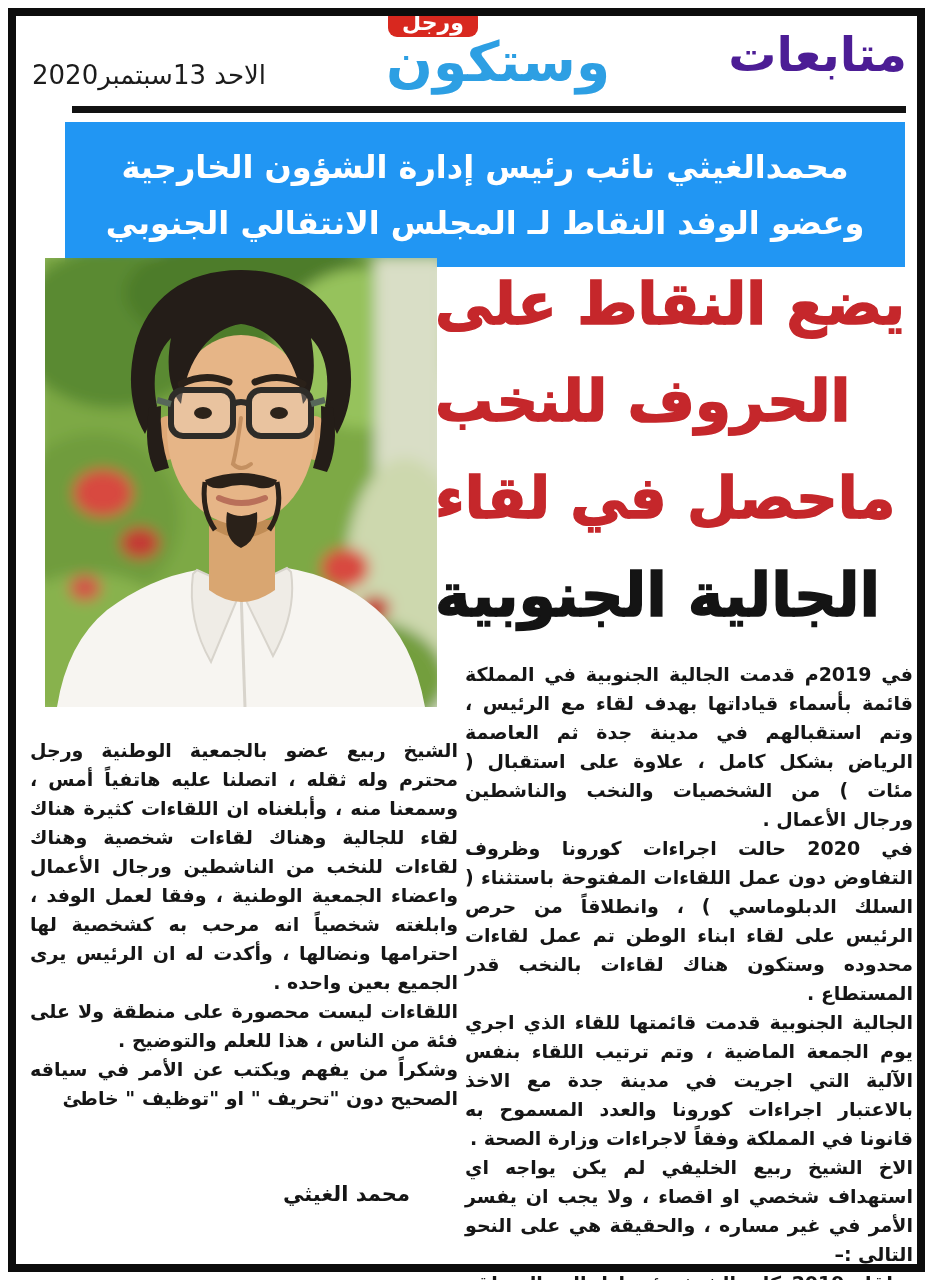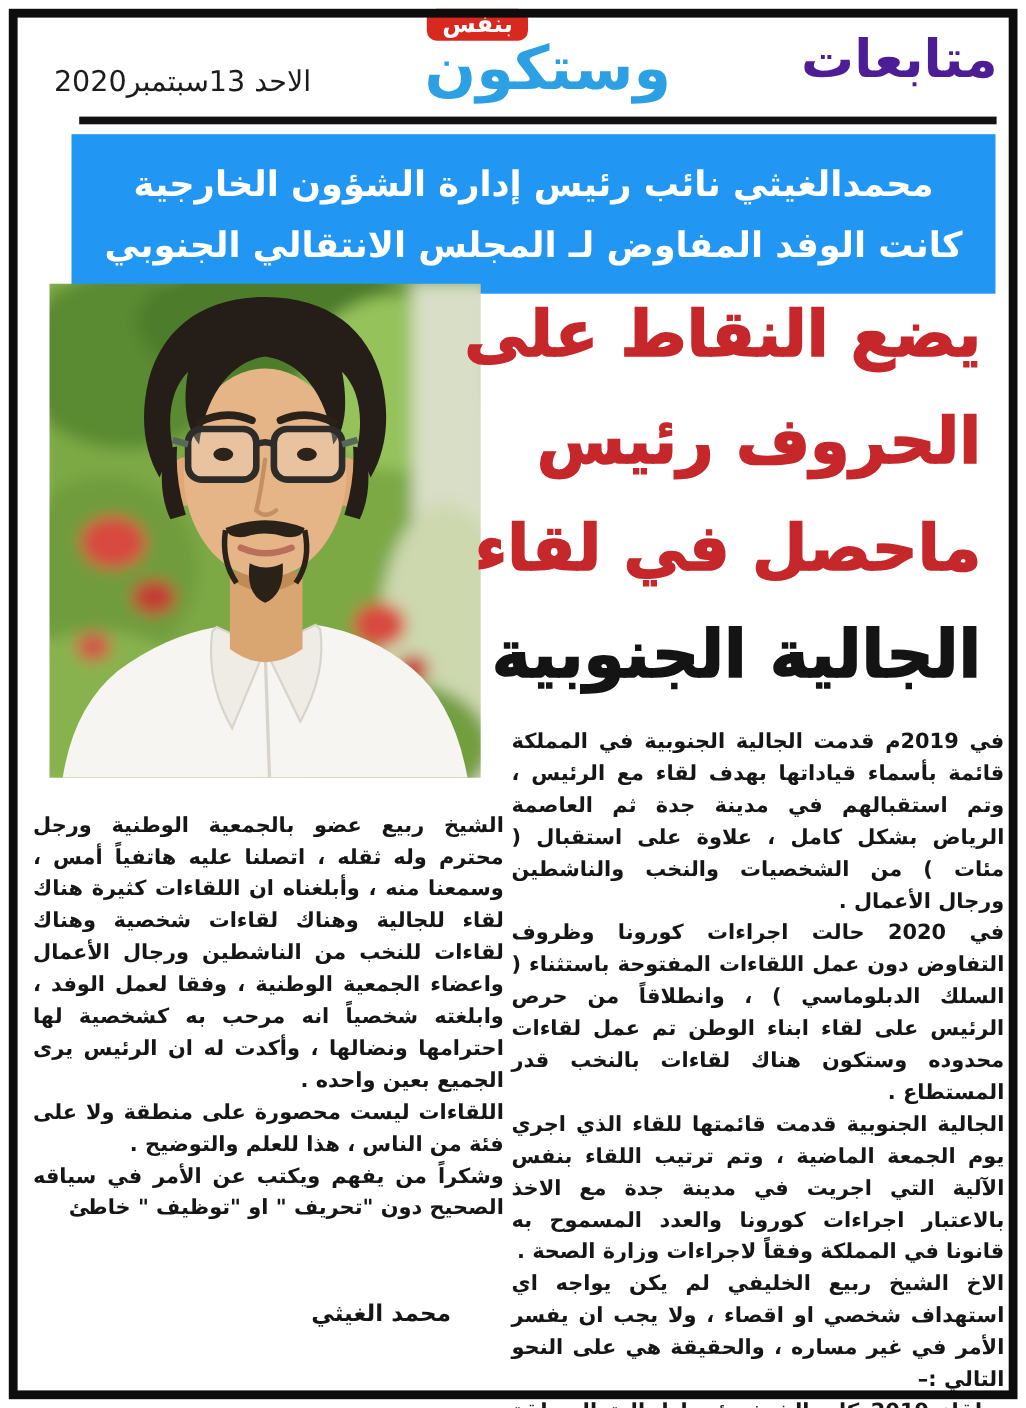--- a/index.html
+++ b/index.html
@@ -17,33 +17,33 @@
   }
   .logo{position:absolute;top:8px;left:386px;width:240px;text-align:left;}
   .logo-badge{
     display:inline-block;background:#d8281f;color:#fff;font-weight:bold;font-size:22px;
     padding:2px 14px;border-radius:9px;margin-left:2px;
   }
   .logo-word{
     font-size:55px;font-weight:bold;color:#2d9fe3;line-height:1.0;margin-top:-2px;
     letter-spacing:1px;
   }
-  .date-line{position:absolute;top:60px;left:49px;font-size:26px;color:#1c1c1c;direction:rtl;}
+  .date-line{position:absolute;top:60px;left:32px;font-size:26px;color:#1c1c1c;direction:rtl;}
   .header-rule{position:absolute;top:106px;left:72px;width:834px;height:7px;background:#121212;}
   
   .banner{
     position:absolute;top:122px;left:65px;width:840px;height:145px;background:#2196f3;
     color:#fff;display:flex;flex-direction:column;justify-content:center;align-items:center;
     font-weight:bold;font-size:32px;line-height:1.75;text-align:center;
   }
   
   .photo{position:absolute;top:258px;left:45px;width:392px;height:449px;}
   .photo svg{display:block;width:100%;height:100%;}
   
-  .headline{position:absolute;top:256px;left:422px;width:470px;text-align:right;}
+  .headline{position:absolute;top:256px;left:435px;width:470px;text-align:left;}
   .hl{font-weight:bold;height:97px;line-height:97px;white-space:nowrap;}
   .hl.red{color:#c5272b;font-size:58px;-webkit-text-stroke:1.5px #c5272b;}
   .hl.black{color:#141414;font-size:60px;-webkit-text-stroke:1.5px #141414;}
   
   .col{
     position:absolute;font-size:19px;line-height:29px;font-weight:bold;color:#161616;
     text-align:justify;text-align-last:right;
   }
   .col p{margin:0;}
   .col-right{top:660px;left:465px;width:448px;}
@@ -54,31 +54,31 @@
   }
 </style>
 </head>
 <body>
 
 <div class="page">
 
   <div class="section-label">متابعات</div>
 
   <div class="logo">
-    <span class="logo-badge">بنفس</span>
+    <span class="logo-badge">ورجل</span>
     <div class="logo-word">وستكون</div>
   </div>
 
   <div class="date-line">الاحد 13سبتمبر2020</div>
 
   <div class="header-rule"></div>
 
   <div class="banner">
     <div>محمدالغيثي نائب رئيس إدارة الشؤون الخارجية</div>
-    <div>كانت الوفد المفاوض لـ المجلس الانتقالي الجنوبي</div>
+    <div>وعضو الوفد النقاط لـ المجلس الانتقالي الجنوبي</div>
   </div>
 
   <div class="photo">
     <svg viewBox="0 0 392 449" preserveAspectRatio="none">
       <defs>
         <filter id="bg-blur" x="-20%" y="-20%" width="140%" height="140%">
             <feGaussianBlur stdDeviation="7"></feGaussianBlur>
           </filter>
       </defs>
 
@@ -144,21 +144,21 @@
 
         <path d="M182,254 Q196,262 212,254 Q214,282 196,290 Q178,282 182,254 Z" fill="#2a2119"></path>
         <path d="M160,224 Q156,252 170,272" stroke="#2a2119" stroke-width="5" fill="none"></path>
         <path d="M232,224 Q238,252 224,272" stroke="#2a2119" stroke-width="5" fill="none"></path>
       </g>
     </svg>
   </div>
 
   <div class="headline">
     <div class="hl red">يضع النقاط على</div>
-    <div class="hl red">الحروف رئيس</div>
+    <div class="hl red">الحروف للنخب</div>
     <div class="hl red">ماحصل في لقاء</div>
     <div class="hl black">الجالية الجنوبية</div>
   </div>
 
   <div class="col col-right">
     <p>في 2019م قدمت الجالية الجنوبية في المملكة قائمة بأسماء قياداتها بهدف لقاء مع الرئيس ، وتم استقبالهم في مدينة جدة ثم العاصمة الرياض بشكل كامل ، علاوة على استقبال ( مئات ) من الشخصيات والنخب والناشطين ورجال الأعمال .</p>
     <p>في 2020 حالت اجراءات كورونا وظروف التفاوض دون عمل اللقاءات المفتوحة باستثناء ( السلك الدبلوماسي ) ، وانطلاقاً من حرص الرئيس على لقاء ابناء الوطن تم عمل لقاءات محدوده وستكون هناك لقاءات بالنخب قدر المستطاع .</p>
     <p>الجالية الجنوبية قدمت قائمتها للقاء الذي اجري يوم الجمعة الماضية ، وتم ترتيب اللقاء بنفس الآلية التي اجريت في مدينة جدة مع الاخذ بالاعتبار اجراءات كورونا والعدد المسموح به قانونا في المملكة وفقاً لاجراءات وزارة الصحة .</p>
     <p>الاخ الشيخ ربيع الخليفي لم يكن يواجه اي استهداف شخصي او اقصاء ، ولا يجب ان يفسر الأمر في غير مساره ، والحقيقة هي على النحو التالي :–</p>
     <p>– لقاء 2019 كان الشيخ رئيسا لجالية المنطقة الوسطى بالمملكة حسب مراجعتنا للأمر وكان حاضراً وفقا للقائمة المقدمة من الجالية انذاك .</p>

